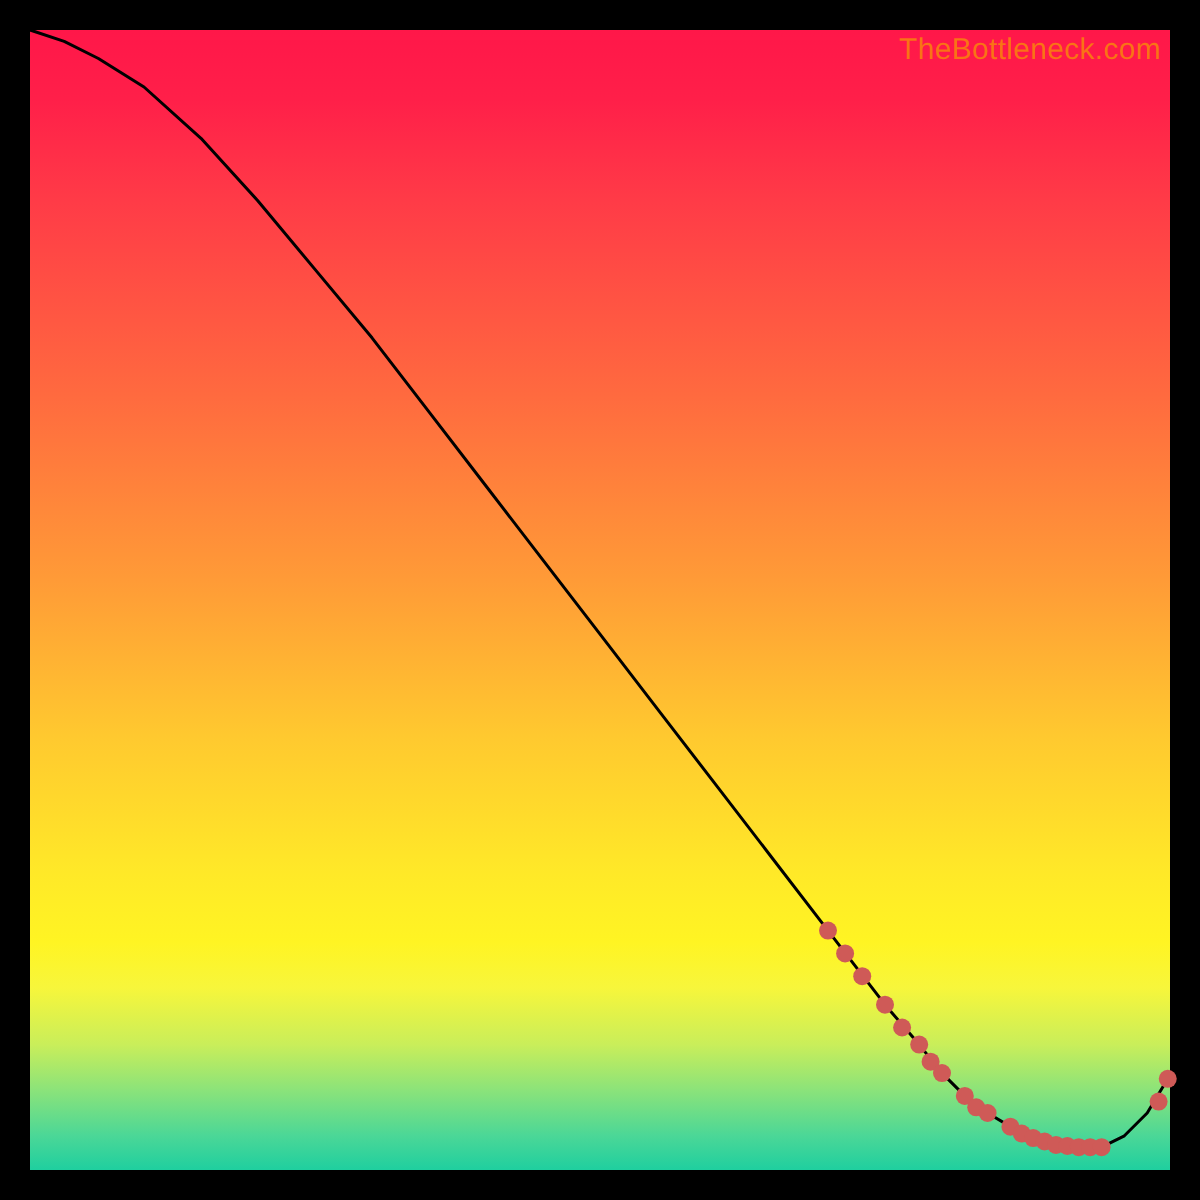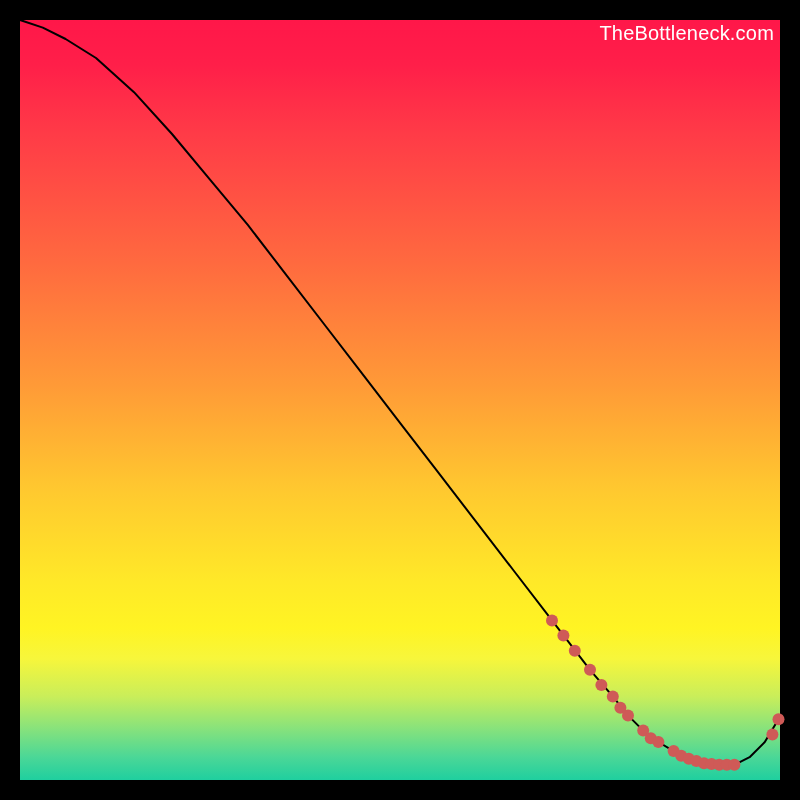--- a/index.html
+++ b/index.html
@@ -41,21 +41,21 @@
       #c9ee5a 89%,
       #8be37a 93%,
       #4bd797 97%,
       #1fcf9f 100%
     );
   }
   .watermark {
     position: absolute;
     top: 2px;
     right: 6px;
-    color: #ffffff;
+    color: #f97316;
     font-size: 20px;
     letter-spacing: 0.2px;
     user-select: none;
   }
   svg.curve-layer {
     position: absolute;
     inset: 0;
     width: 760px;
     height: 760px;
     overflow: visible;

